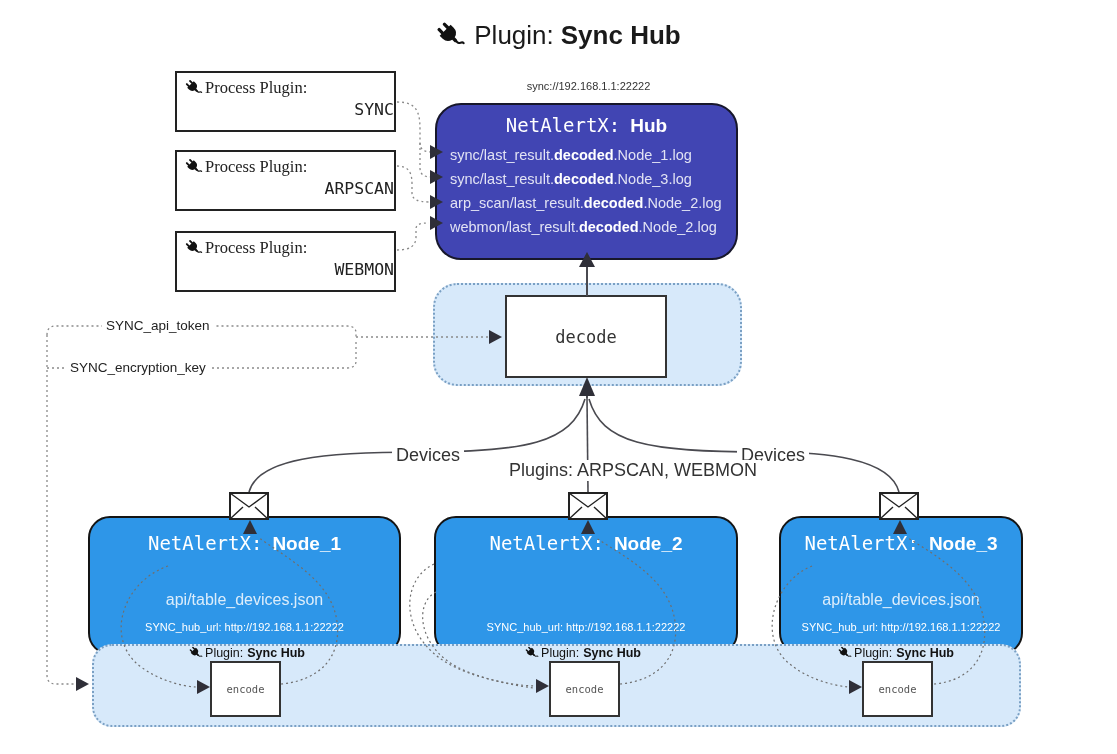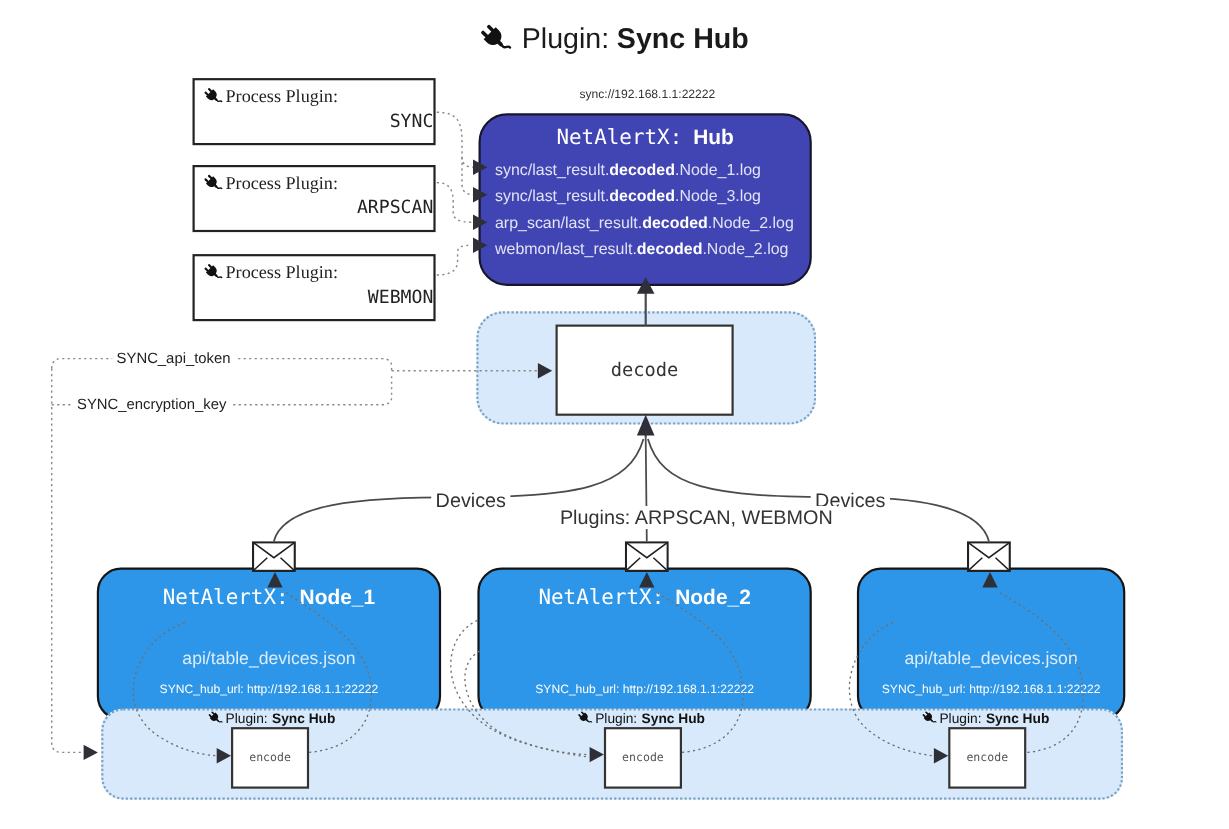--- a/index.html
+++ b/index.html
@@ -166,20 +166,21 @@
     <div class="n-files">
         <div class="n-file">api/table_devices.json</div>
       </div>
     <div class="n-url">SYNC_hub_url: http://192.168.1.1:22222</div>
   </div>
   <div class="abs node" id="node2">
     <div class="n-title mono"><span>NetAlertX:</span><span class="t-name">Node_2</span></div>
     <div class="n-url">SYNC_hub_url: http://192.168.1.1:22222</div>
   </div>
   <div class="abs node" id="node3">
+    <div class="n-title mono"><span>NetAlertX:</span><span class="t-name">Node_3</span></div>
     <div class="n-files">
         <div class="n-file">api/table_devices.json</div>
       </div>
     <div class="n-url">SYNC_hub_url: http://192.168.1.1:22222</div>
   </div>
 
   <svg class="abs envelope" id="env1">
       <use href="#envelope"></use>
     </svg>
   <svg class="abs envelope" id="env2">

